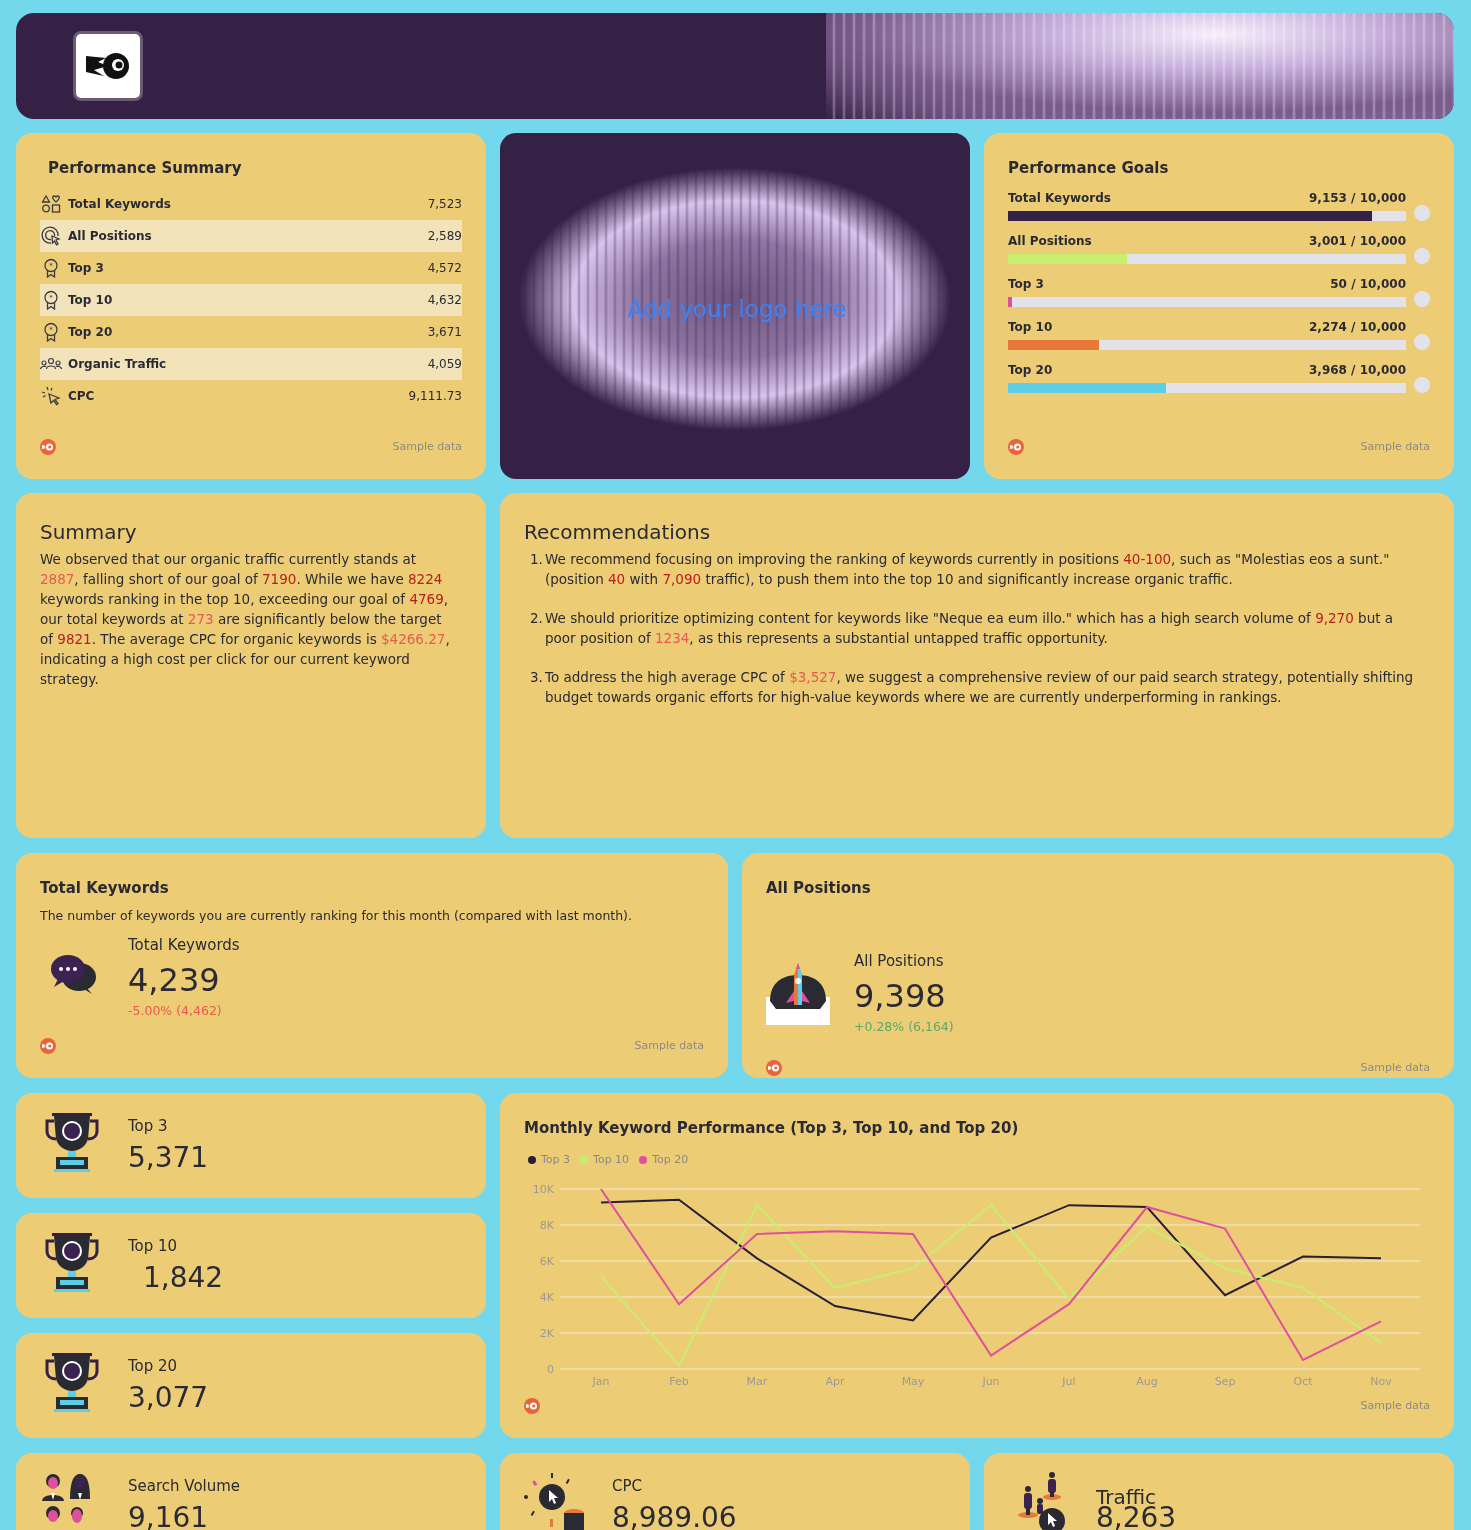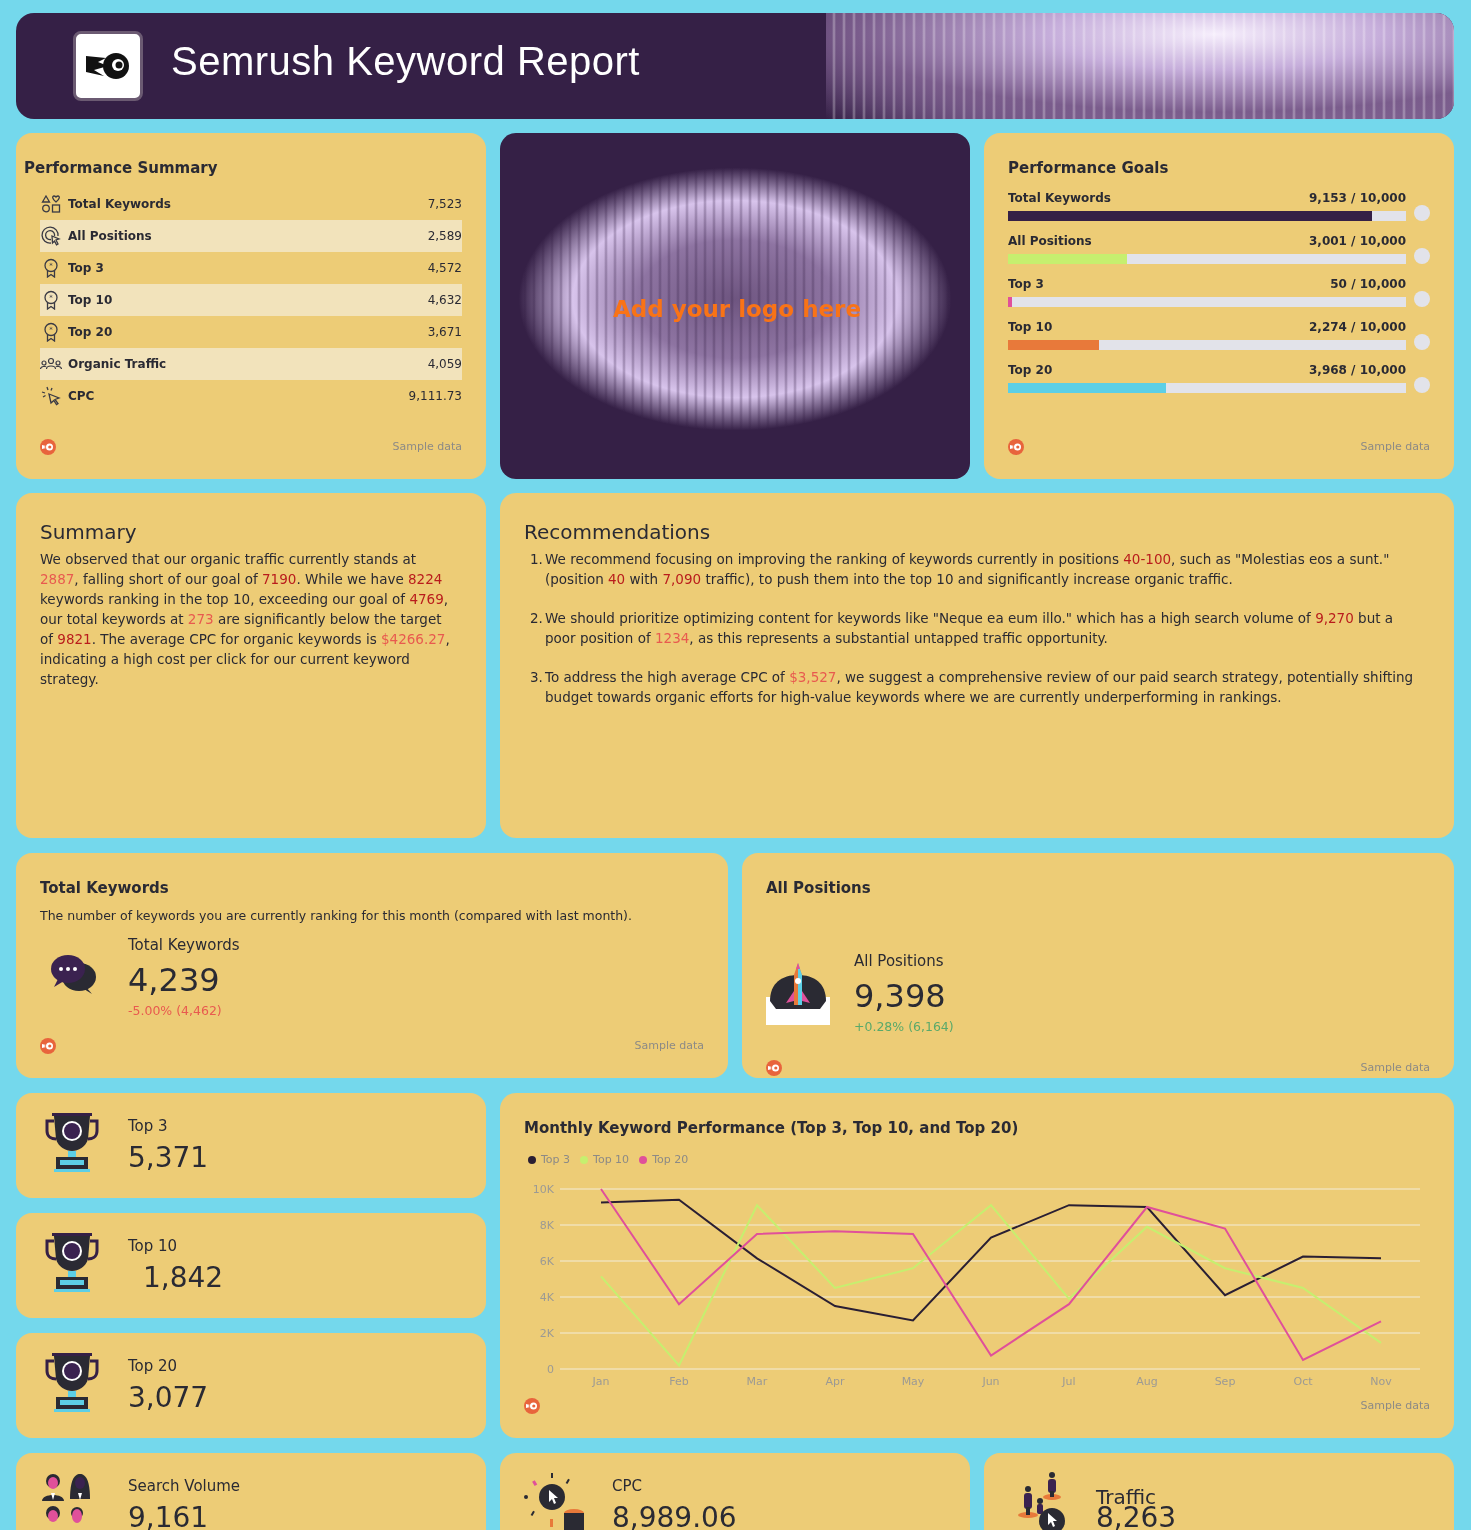--- a/index.html
+++ b/index.html
@@ -38,21 +38,21 @@
   .goal .fill { height: 10px; }
   .goal .dot { position: absolute; left: 406px; top: 14px; width: 16px; height: 16px; border-radius: 50%; background: #e2e3ea; }
 
   
   .logo-ph { position: absolute; left: 500px; top: 133px; width: 470px; height: 346px; border-radius: 16px; overflow: hidden; background: #352046; }
   .logo-ph .art { position: absolute; left: 0; top: 0; right: 0; bottom: 0;
     background:
       repeating-linear-gradient(90deg, rgba(53,32,70,0.0) 0px, rgba(53,32,70,0.0) 5px, rgba(53,32,70,0.35) 7px, rgba(53,32,70,0.0) 9px),
       radial-gradient(ellipse 46% 38% at 50% 48%, #6e5580 0%, #8e74a2 45%, #d8c4ec 75%, rgba(216,196,236,0) 100%);
   }
-  .logo-ph .txt { position: absolute; left: 4px; right: 0; top: 163px; text-align: center; font-size: 23px; font-weight: bold; color: #f97316; }
+  .logo-ph .txt { position: absolute; left: 4px; right: 0; top: 163px; text-align: center; font-size: 23px; font-weight: normal; color: #3b82f6; }
 
   .summary-txt { font-size: 13.5px; line-height: 20px; color: #2a2a33; }
   .red { color: #e85a4f; }
   .green { color: #b91c1c; }
   .rec-list { list-style: none; font-size: 13.5px; line-height: 20px; }
   .rec-list li { position: relative; padding-left: 21px; margin-bottom: 19px; }
   .rec-list li .num { position: absolute; left: 6px; top: 0; }
 
   .big-title { font-size: 20px; color: #2a2a33; }
   .metric-label { font-size: 15px; color: #2a2a33; }
@@ -69,25 +69,24 @@
 <div class="header">
   <div class="art"></div>
   <div class="logo-box">
     <svg width="48" height="36" viewBox="0 0 48 36">
       <circle cx="32" cy="18" r="13" fill="#111"></circle>
       <path d="M2 8 L22 10 L14 14 L24 18 L10 22 L20 28 L2 24 Z" fill="#111"></path>
       <circle cx="34" cy="17" r="6" fill="#fff"></circle>
       <circle cx="35" cy="17" r="3.5" fill="#111"></circle>
     </svg>
   </div>
-  <div class="title">Semrush Keyword Report</div>
 </div>
 
 <div class="card" style="left:16px;top:133px;width:470px;height:346px;">
-  <div class="card-title" style="position:absolute;left:8px;top:26px;">Performance Summary</div>
+  <div class="card-title" style="position:absolute;left:32px;top:26px;">Performance Summary</div>
 
   <div class="ps-row" style="top:55px;">
     <span class="ic">
         <svg width="20" height="20" viewBox="0 0 20 20" fill="none" stroke="#3a3a44" stroke-width="1.3">
           <path d="M5 2 L8.5 8 L1.5 8 Z"></path>
           <path d="M15 8 C11 5 11 2 13 2 C14 2 15 3 15 3 C15 3 16 2 17 2 C19 2 19 5 15 8Z"></path>
           <circle cx="5" cy="14.5" r="3.3"></circle>
           <rect x="11.5" y="11" width="7" height="7"></rect>
         </svg>
       </span>

